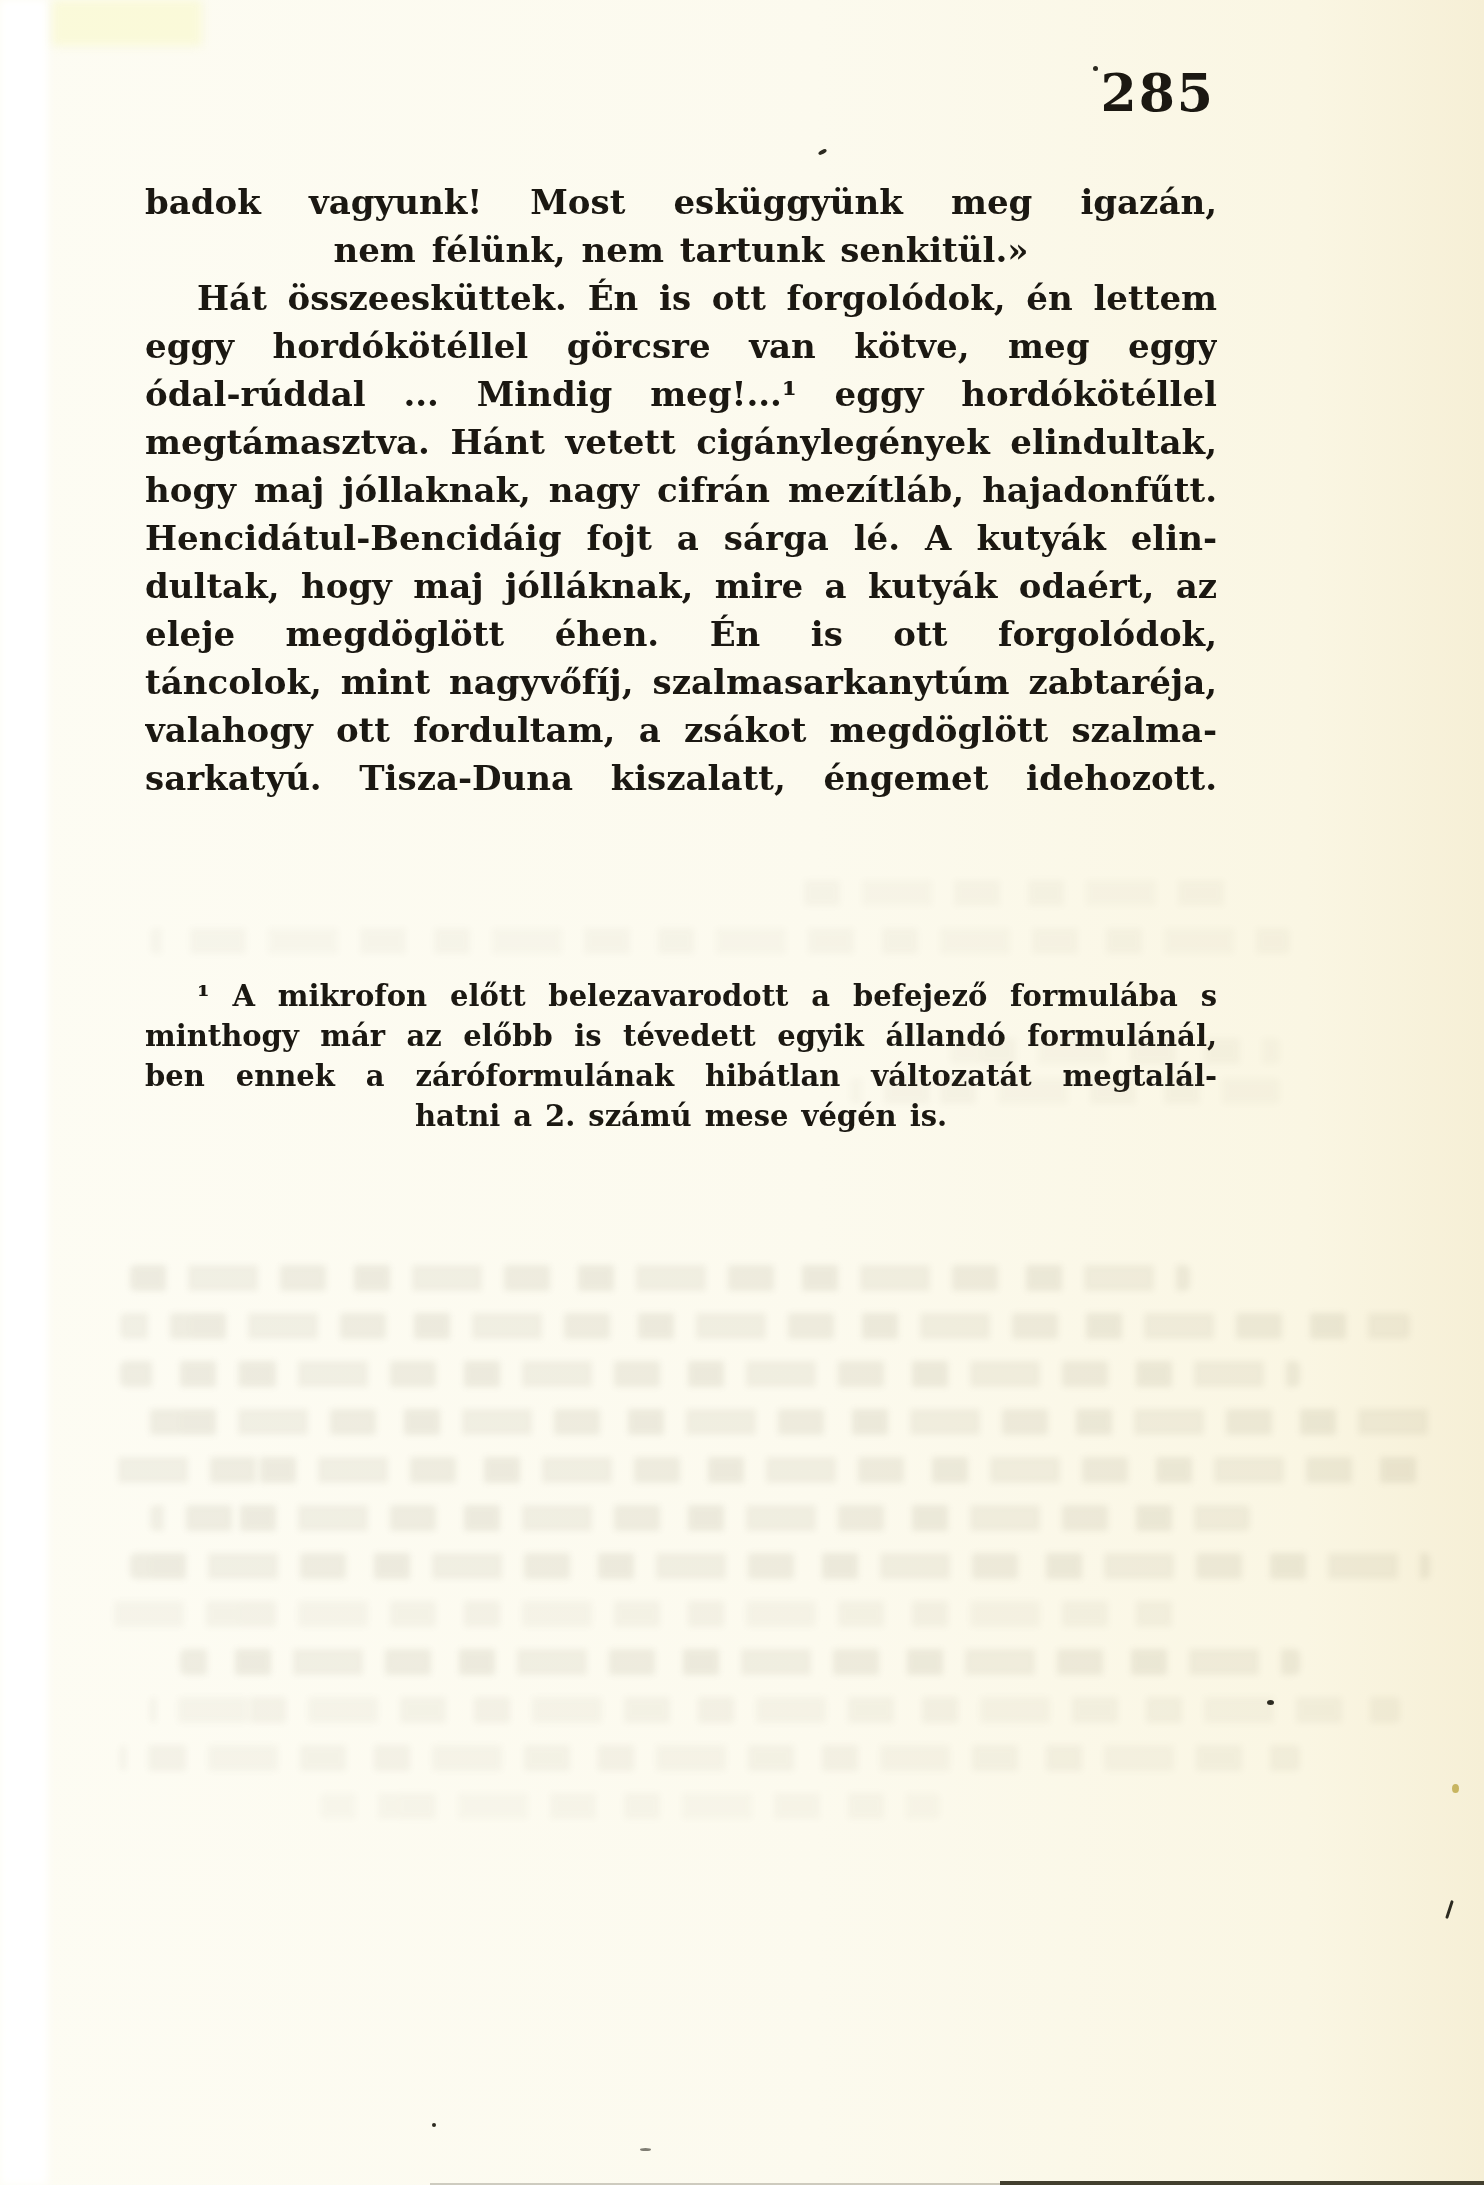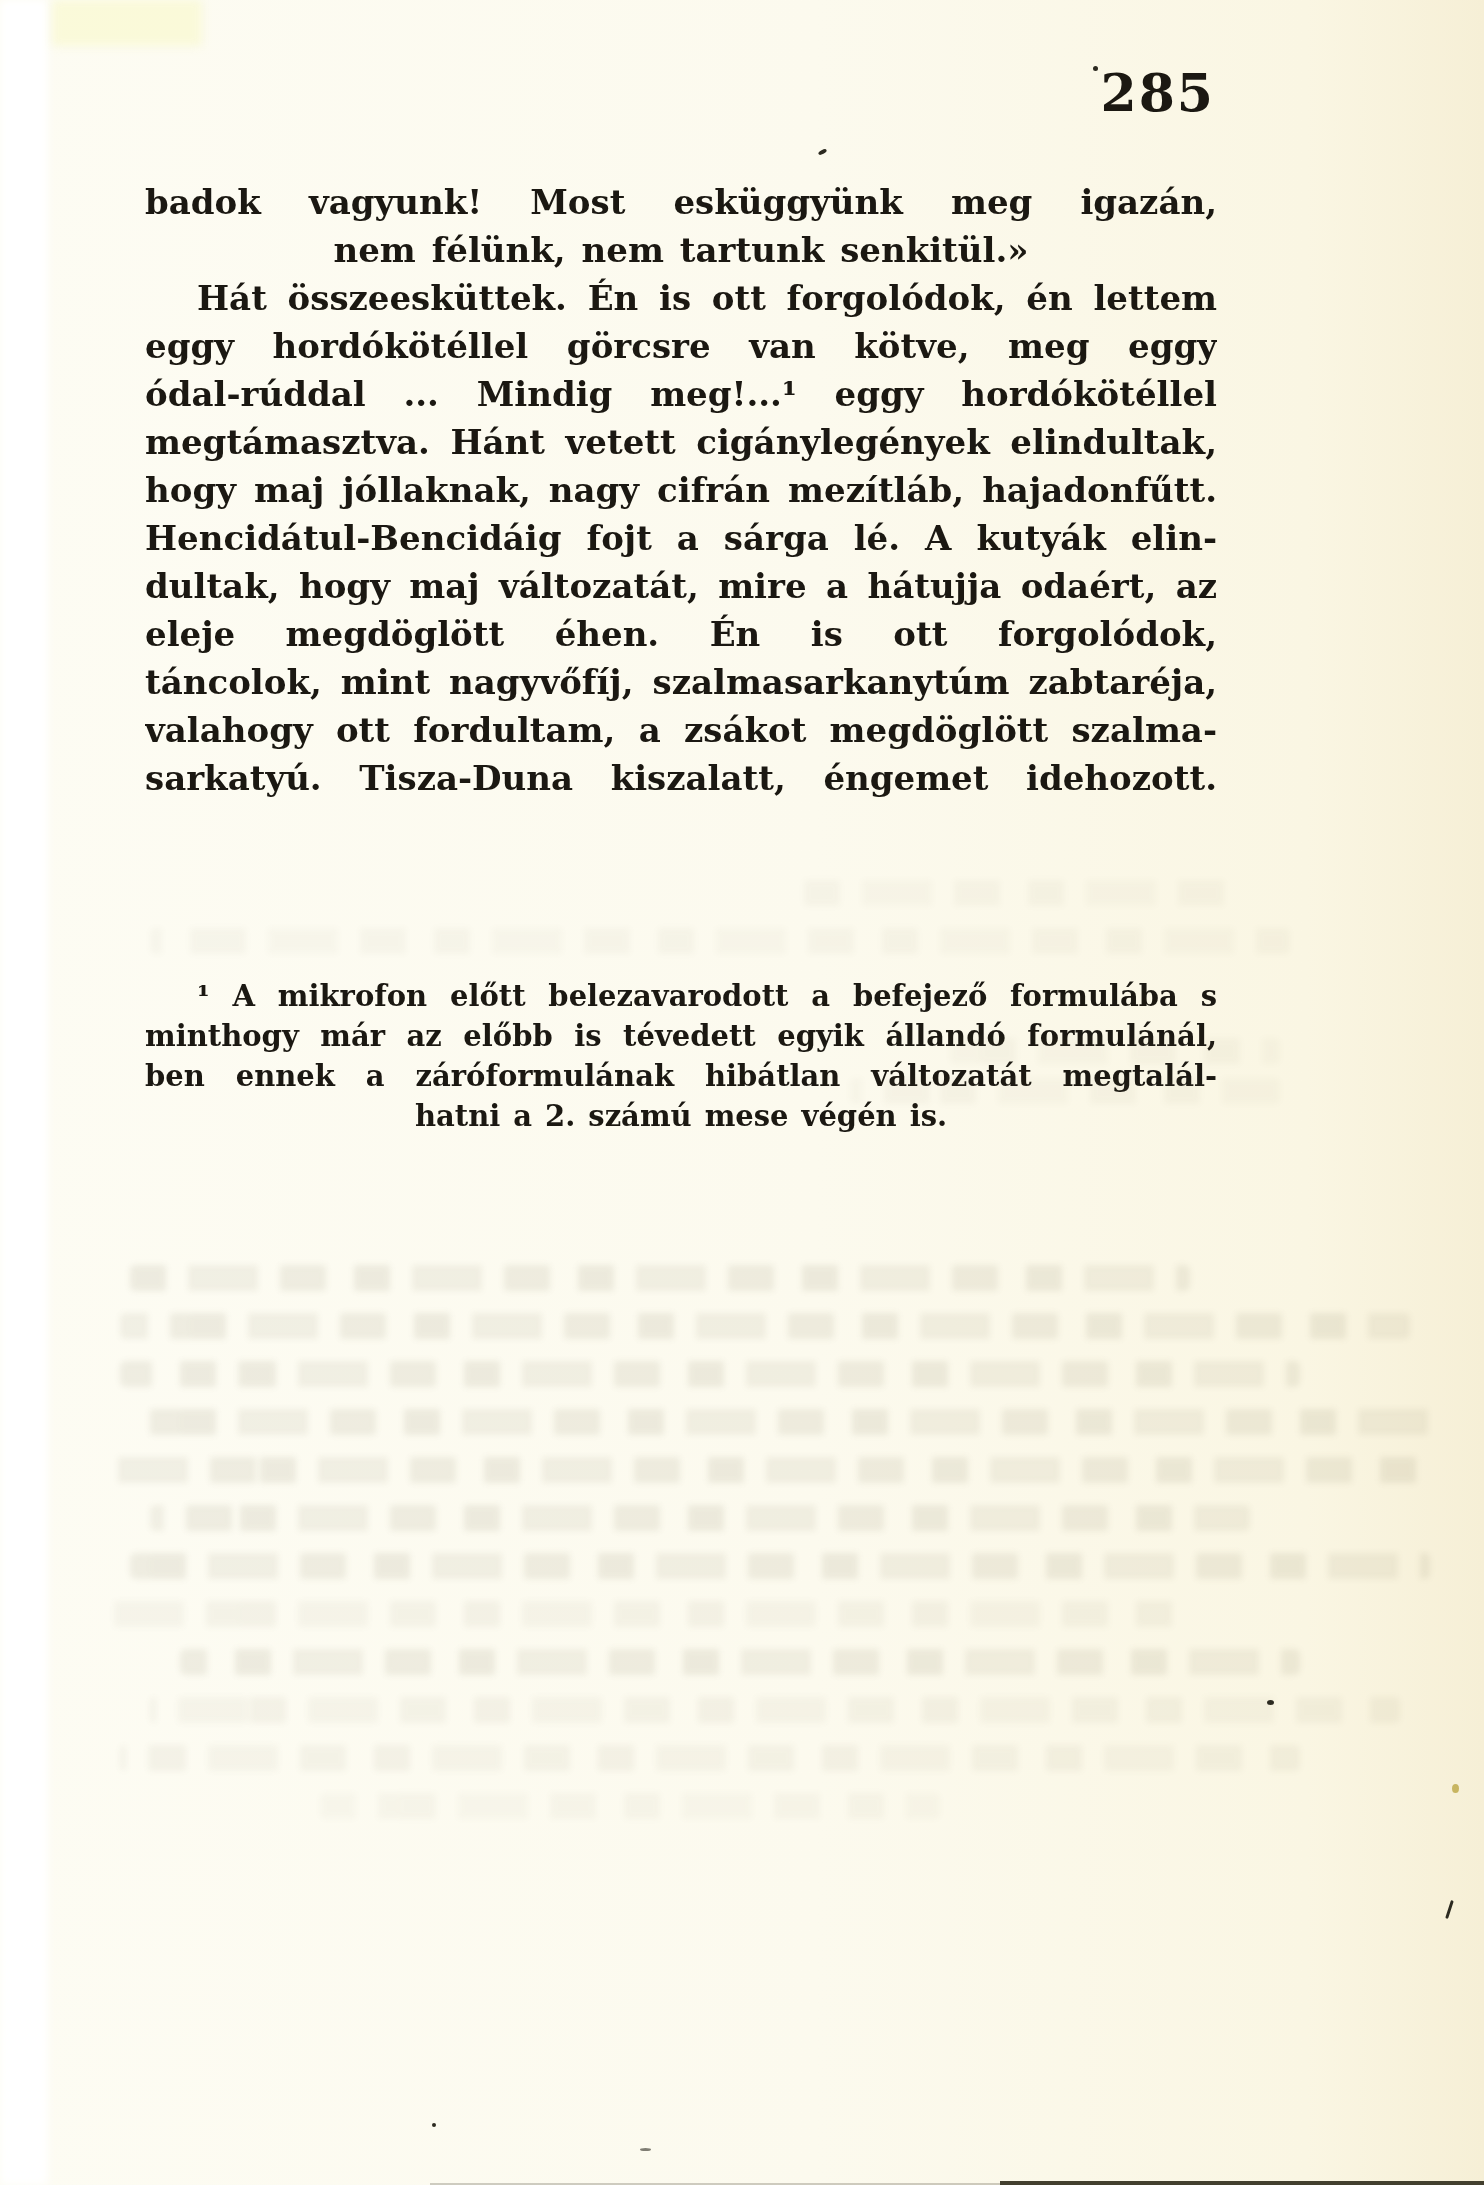--- a/index.html
+++ b/index.html
@@ -68,21 +68,21 @@
 
   <div class="body-block">
     <div class="bline j">badok vagyunk! Most esküggyünk meg igazán, mostmán</div>
     <div class="bline plain">nem félünk, nem tartunk senkitül.»</div>
     <div class="bline j indent">Hát összeesküttek. Én is ott forgolódok, én lettem a</div>
     <div class="bline j">eggy hordókötéllel görcsre van kötve, meg eggy vendég-</div>
     <div class="bline j">ódal-rúddal ... Mindig meg!...¹ eggy hordókötéllel</div>
     <div class="bline j">megtámasztva. Hánt vetett cigánylegények elindultak,</div>
     <div class="bline j">hogy maj jóllaknak, nagy cifrán mezítláb, hajadonfűtt.</div>
     <div class="bline j">Hencidátul-Bencidáig fojt a sárga lé. A kutyák elin-</div>
-    <div class="bline j">dultak, hogy maj változatát, mire a hátujja odaért, az</div>
+    <div class="bline j">dultak, hogy maj jólláknak, mire a kutyák odaért, az</div>
     <div class="bline j">eleje megdöglött éhen. Én is ott forgolódok, sürgölődök,</div>
     <div class="bline j">táncolok, mint nagyvőfíj, szalmasarkanytúm zabtaréja,</div>
     <div class="bline j">valahogy ott fordultam, a zsákot megdöglött szalma-</div>
     <div class="bline j">sarkatyú. Tisza-Duna kiszalatt, éngemet idehozott. Mai</div>
   </div>
 
   <div class="foot-block">
     <div class="fline j indent">¹ A mikrofon előtt belezavarodott a befejező formulába s</div>
     <div class="fline j">minthogy már az előbb is tévedett egyik állandó formulánál,</div>
     <div class="fline j">ben ennek a záróformulának hibátlan változatát megtalál-</div>

